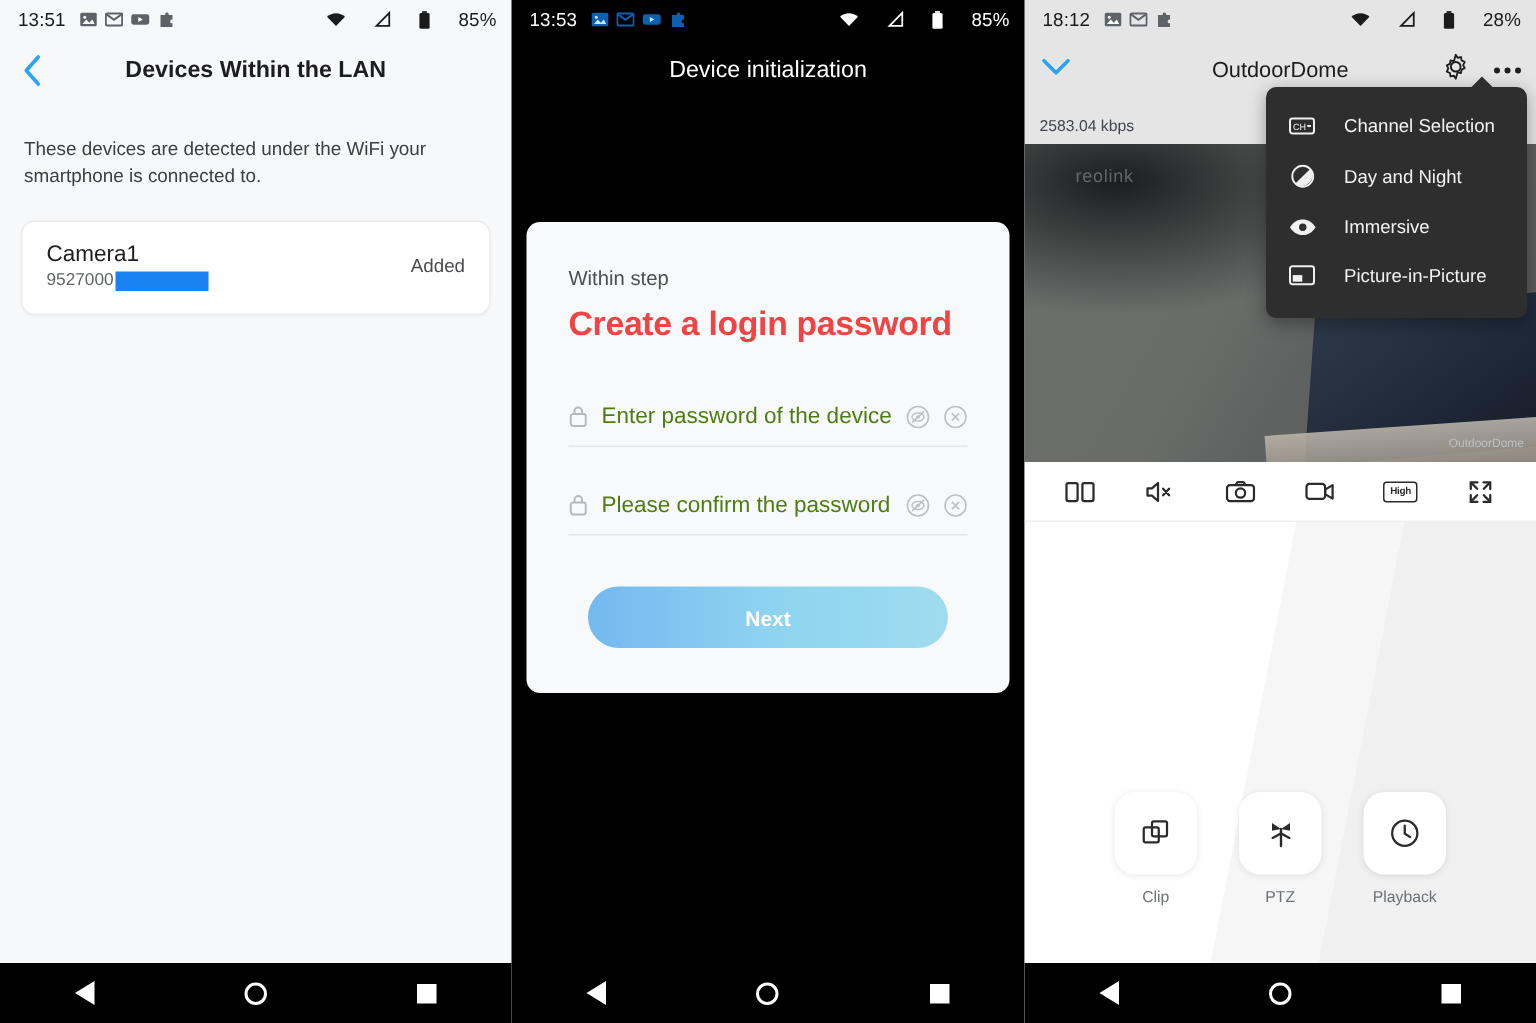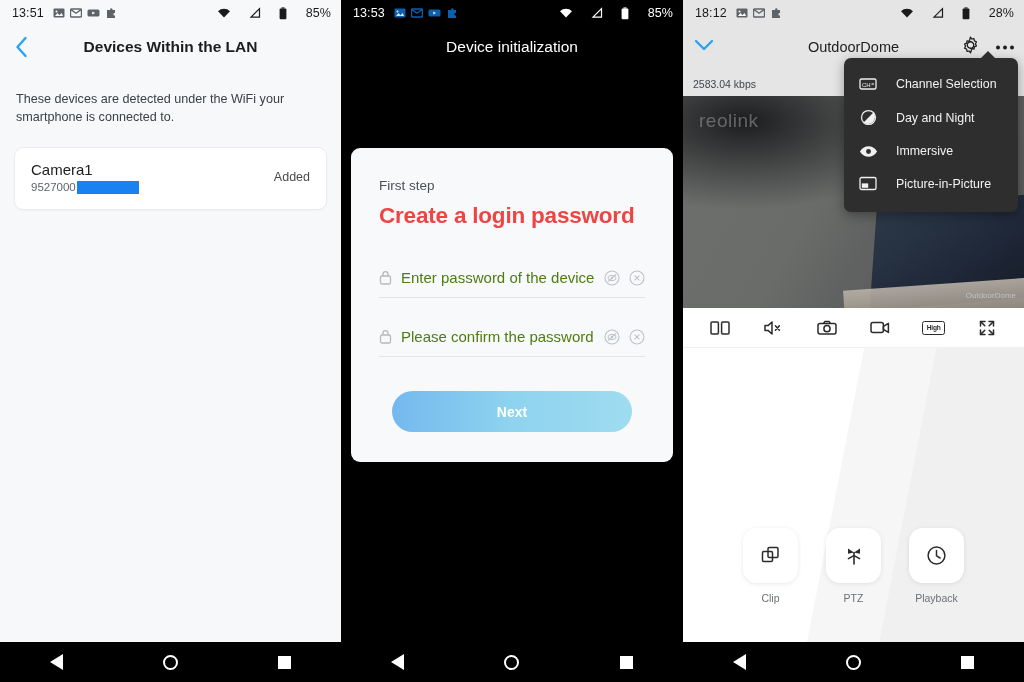--- a/index.html
+++ b/index.html
@@ -89,21 +89,21 @@
   .dots span { width: 4px; height: 4px; border-radius: 50%; background: #1f1f1f; display: block; }
 
   .bitrate { position: absolute; left: 10px; top: 78px; font-size: 10.5px; color: #40454b; }
   .video {
     position: absolute; left: 0; top: 96px; width: 341px; height: 212px;
     background:
       radial-gradient(120% 90% at 18% 12%, #1c1d1f 0%, rgba(28,29,31,0) 46%),
       linear-gradient(120deg,#6d6f6d 0%,#6a6c6a 42%,#5f6260 58%,#575a58 100%);
     overflow: hidden;
   }
-  .v-watermark { position: absolute; left: 16px; top: 14px; font-size: 19px; color: #9b9d9b; opacity: .55; letter-spacing: .5px; }
+  .v-watermark { position: absolute; left: 34px; top: 14px; font-size: 12px; color: #9b9d9b; opacity: .55; letter-spacing: .5px; }
   .v-date { position: absolute; right: 48px; top: 6px; font-size: 9px; color: #cfd2d4; opacity: .75; letter-spacing: .4px; }
   .v-label { position: absolute; right: 8px; bottom: 8px; font-size: 8px; color: #c9ccd0; opacity: .8; }
   .v-mon {
     position: absolute; right: -18px; bottom: 4px; width: 168px; height: 104px;
     background: linear-gradient(145deg,#2d3a49 0%,#20293a 55%,#151b26 100%);
     transform: skewX(-9deg) rotate(-5deg); border-top-left-radius: 5px;
   }
   .v-desk {
     position: absolute; right: -10px; bottom: -10px; width: 190px; height: 34px;
     background: linear-gradient(180deg,#b9b2a8 0%,#8d867c 100%); transform: rotate(-4deg); opacity: .9;
@@ -266,21 +266,21 @@
             <rect x="2.4" y="0.4" width="3.2" height="1.2" fill="#fff"></rect>
             <rect x="0.6" y="1.6" width="6.8" height="10.6" rx="1" fill="#fff"></rect>
           </svg>
         <span class="sb-batt">85%</span>
       </span>
     </div>
 
     <div class="p2-title">Device initialization</div>
 
     <div class="init-card">
-      <div class="first-step">First step</div>
+      <div class="first-step">Within step</div>
       <div class="card-head">Create a login password</div>
 
       <div class="pw-field">
         <span class="f-ic">
           <svg width="13" height="15" viewBox="0 0 13 15">
               <rect x="1.5" y="6" width="10" height="8" rx="1.6" fill="none" stroke="#8d9197" stroke-width="1.3"></rect>
               <path d="M4 6V4.2a2.5 2.5 0 015 0V6" fill="none" stroke="#8d9197" stroke-width="1.3"></path>
             </svg>
         </span>
         <span class="pw-ph">Enter password of the device</span>

